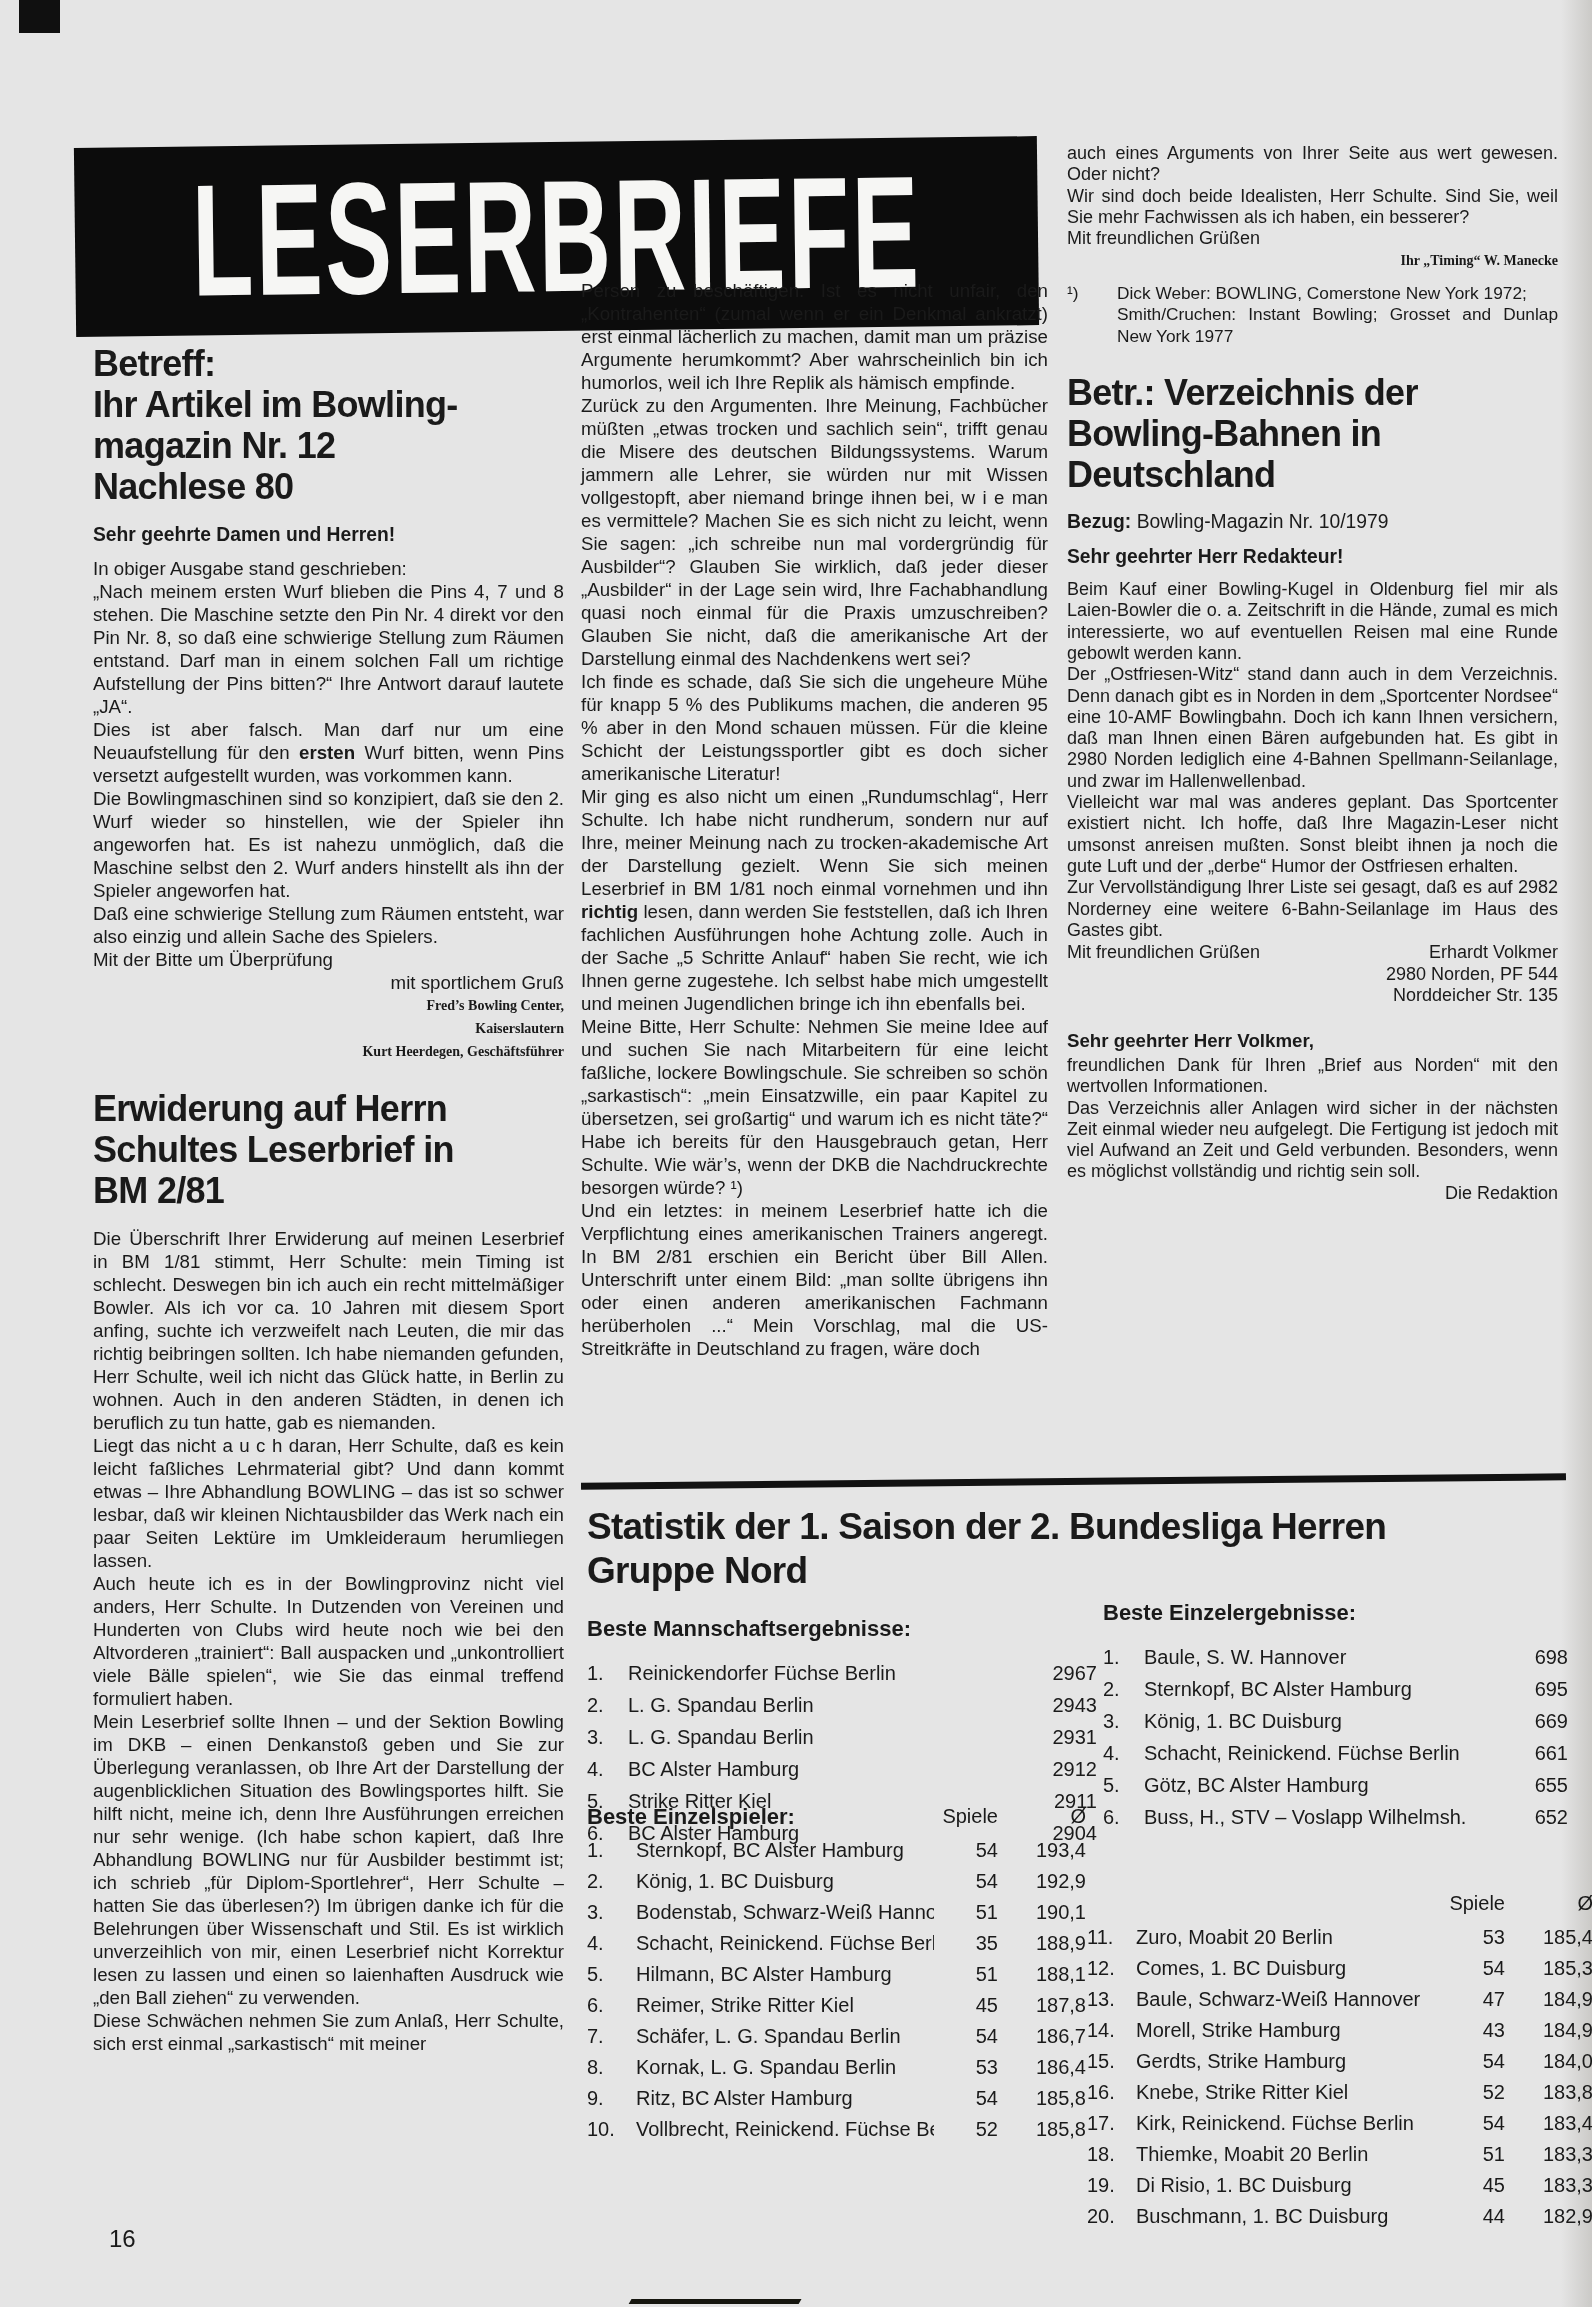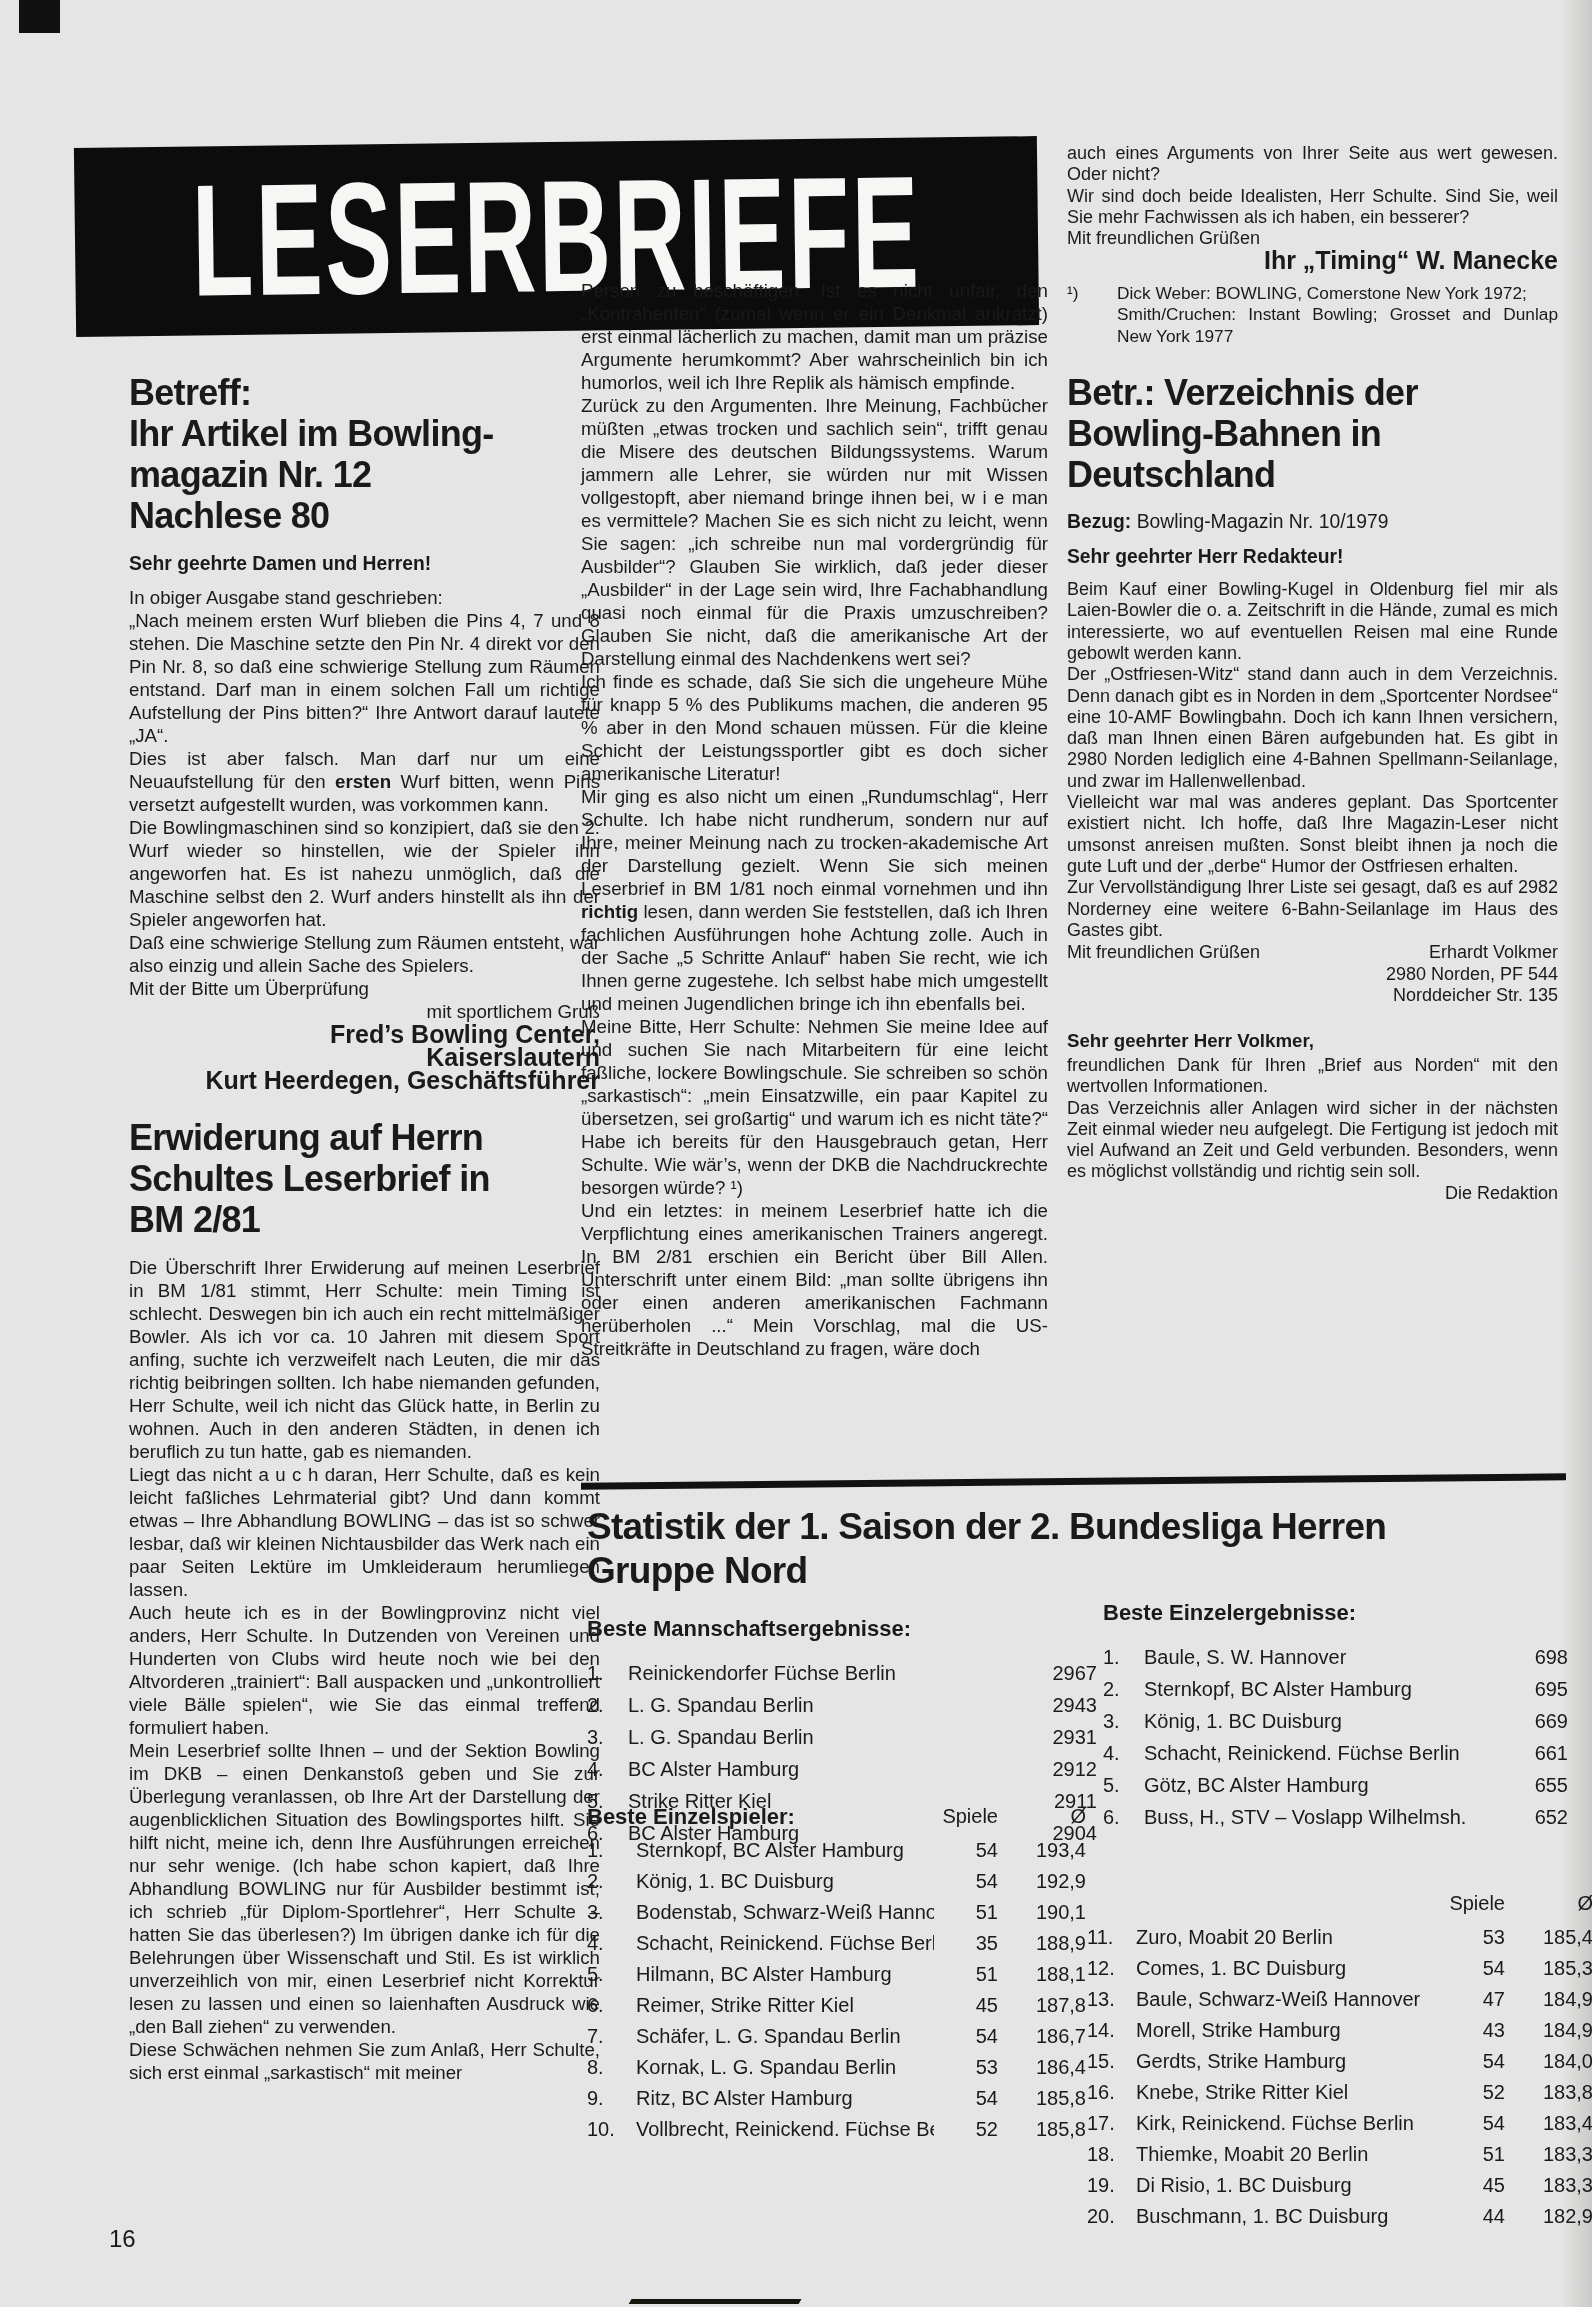--- a/index.html
+++ b/index.html
@@ -15,32 +15,32 @@
   .corner-mark { position:absolute; left:18.7px; top:0; width:41px; height:33px; background:#101010; }
   .bottom-mark { position:absolute; left:630px; top:2299px; width:170px; height:5.3px; background:#16160f; transform:skewX(-30deg); }
 
   .banner { position:absolute; left:75px; top:142px; width:963px; height:189px;
     background:#0c0c0c; display:flex; align-items:center; justify-content:center;
     transform:rotate(-0.7deg); }
   .banner-text { color:#f6f6f4; font-weight:bold; font-size:159px; letter-spacing:4px;
     transform:scaleX(0.63); white-space:nowrap; line-height:1; }
 
   .col { position:absolute; }
-  #col1 { left:93px; top:372px;  width:471px;margin-left:36px; }
+  #col1 { left:93px; top:343px;  width:471px; }
   #col2 { left:581px; top:279px;  width:467px; }
   #col3 { left:1067px; top:143px; width:491px; }
 
   .bp { font-size:18.7px; line-height:23px; text-align:justify; margin:0; }
   #col3 .bp { font-size:18px; line-height:21.3px; }
 
   .h1 { font-size:36px; line-height:41px; font-weight:bold; white-space:pre-line; margin:0 0 17.3px 0; letter-spacing:-0.7px; }
   .h2 { font-size:36px; line-height:41px; font-weight:bold; white-space:pre-line; margin:25px 0 16px 0; letter-spacing:-0.7px; }
   .salutation { font-size:19.3px; font-weight:bold; margin:0 0 10.7px 0; }
   .sig-right { text-align:right; font-size:18.7px; line-height:23px; }
-  .sigline { font-weight:bold; text-align:right; font-size:25px; line-height:23px; }
+  .sigline { font-weight:bold; text-align:right; font-size:14px; line-height:23px;font-family:Liberation Serif, serif; }
 
   .footnote { display:flex; margin-top:10.7px; }
   .fn-marker { width:35px; font-size:17.3px; line-height:21.3px; flex:none; }
   .fn-lines  { flex:1; }
   .fnline { font-size:17.3px; line-height:21.3px; text-align:justify;margin-left:15px; }
 
   .bezug { font-size:19.3px; margin:0 0 13.3px 0; }
   .bezug b { font-weight:bold; }
 
   .sig-row { display:flex; justify-content:space-between; align-items:flex-start; margin-top:1.3px; }

